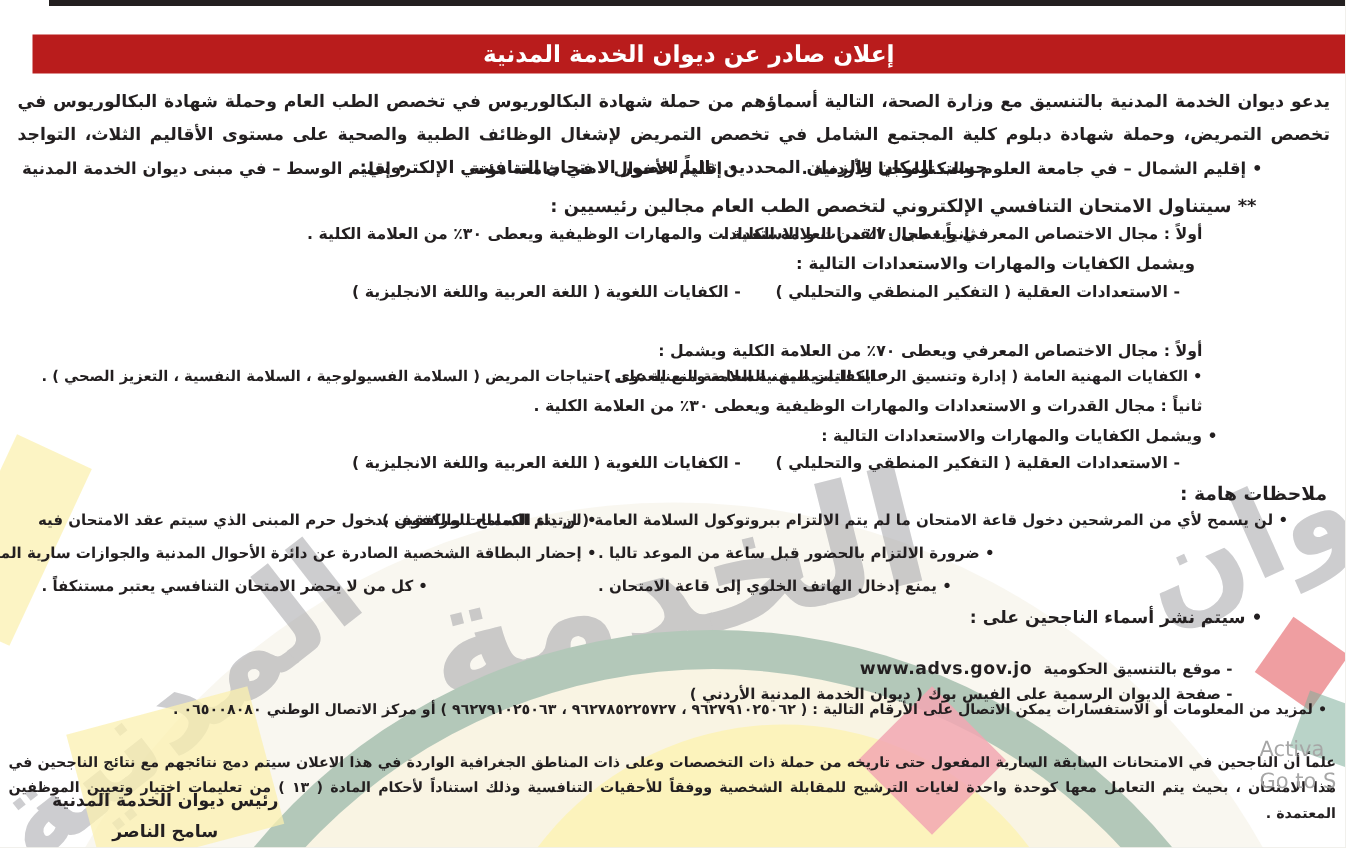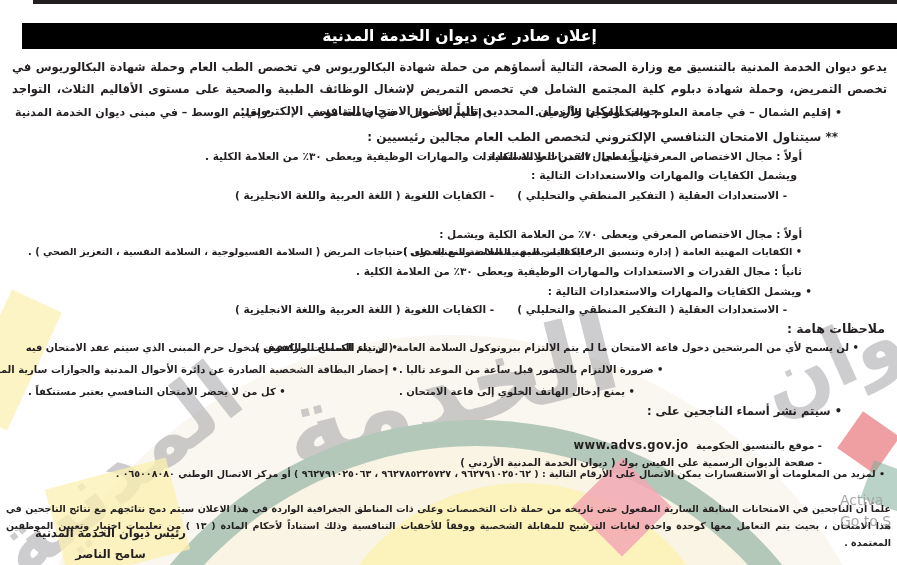--- a/index.html
+++ b/index.html
@@ -3,21 +3,21 @@
 <meta charset="utf-8">
 <style>
   html,body{margin:0;padding:0;background:#e8e8e8;}
   .page{
     position:relative;width:897px;height:565px;overflow:hidden;background:#ffffff;
     font-family:"DejaVu Sans",sans-serif;font-weight:bold;color:#231f20;direction:rtl;
   }
   .abs{position:absolute;white-space:nowrap;z-index:2;direction:rtl;}
   
   .top-strip{position:absolute;top:0;left:33px;right:0;height:4px;background:#231f20;z-index:3;}
-  .title-bar{position:absolute;top:23px;left:22px;right:0;height:26px;background:#000000;
+  .title-bar{position:absolute;top:23px;left:22px;right:0;height:26px;background:#b91c1c;
     display:flex;align-items:center;justify-content:center;z-index:3;}
   .title-bar span{color:#ffffff;font-size:15.5px;letter-spacing:0.5px;}
   
   .intro{position:absolute;top:56px;right:10px;left:12px;z-index:2;font-size:11.5px;
     line-height:22px;text-align:justify;text-align-last:center;white-space:normal;}
   
   .regions{position:absolute;top:106px;right:55px;left:15px;display:flex;
     justify-content:space-between;z-index:2;font-size:11px;}
   
   .e-med-heading{top:130px;right:59px;font-size:12px;}

